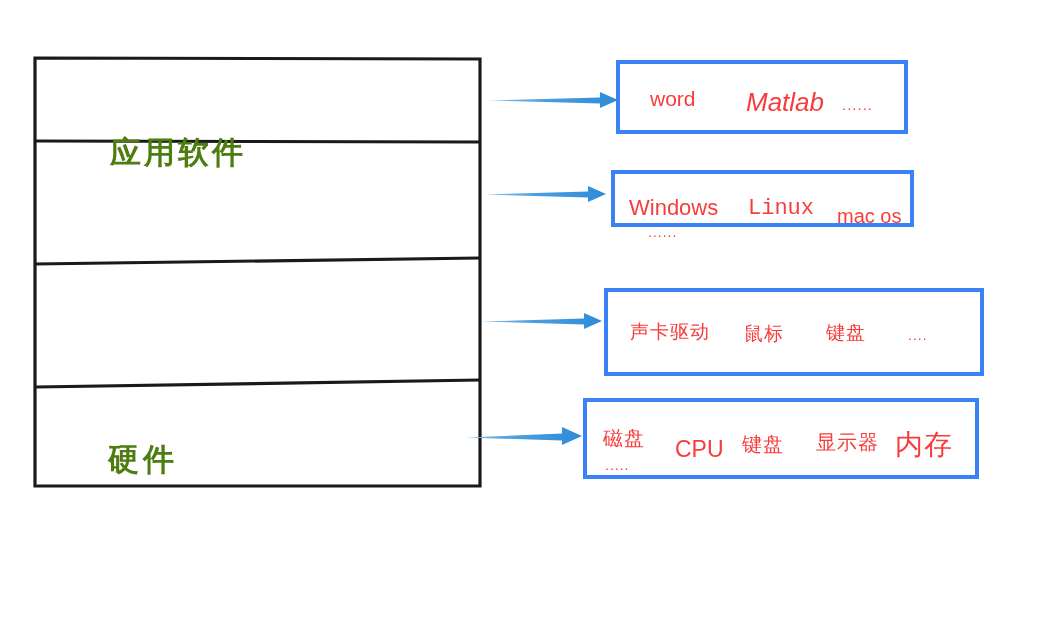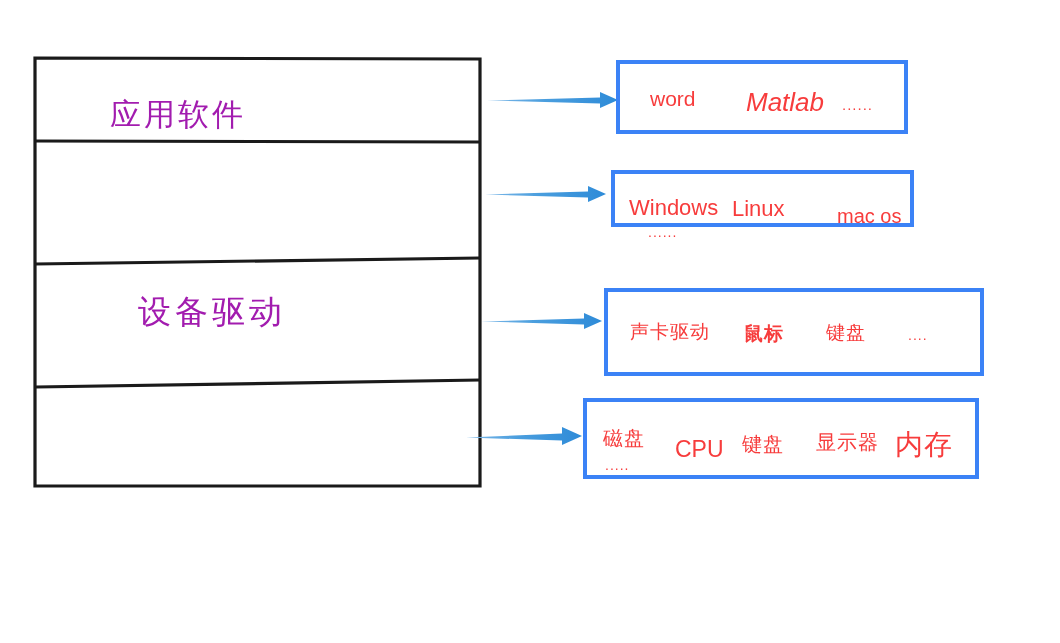--- a/index.html
+++ b/index.html
@@ -26,25 +26,26 @@
   .stack {
     position: absolute;
     left: 34px;
     top: 58px;
     width: 446px;
     height: 428px;
   }
 
   .layer-label {
     position: absolute;
-    color: #a21caf;
+    color: #4d7c0f;
     font-family: "DejaVu Serif", "Liberation Serif", serif;
-    font-weight: 400;
+    font-weight: 700;
     white-space: nowrap;
     letter-spacing: 2px;
+    margin-top: 38px;
   }
 
   .lbl-app      { left: 76px;  top: 36px;  font-size: 31px; letter-spacing: 3px; }
   .lbl-os       { left: 114px; top: 124px; font-size: 33px; letter-spacing: 3px; }
   .lbl-driver   { left: 104px; top: 232px; font-size: 33px; letter-spacing: 4px; }
   .lbl-hardware { left: 74px;  top: 343px; font-size: 31px; letter-spacing: 4px; }
 
   
   .redbox {
     position: absolute;
@@ -67,27 +68,27 @@
     font-family: "DejaVu Sans", "Liberation Sans", sans-serif;
   }
 
   
   .i-word   { left: 30px;  top: 23px; font-size: 21px; }
   .i-matlab { left: 126px; top: 23px; font-size: 26px; font-style: italic; }
   .i-dots1  { left: 222px; top: 32px; font-size: 15px; letter-spacing: 1px; }
 
   
   .i-windows { left: 14px;  top: 21px; font-size: 22px; }
-  .i-linux   { left: 117px; top: 22px; font-size: 22px; }
+  .i-linux   { left: 133px; top: 22px; font-size: 22px; font-family: Liberation Mono, monospace; }
   .i-macos   { left: 222px; top: 31px; font-size: 20px; text-align: right; }
   .i-dots2   { left: 33px;  top: 50px; font-size: 14px; letter-spacing: 1px; }
 
   
   .i-sound  { left: 22px;  top: 27px; font-size: 19px; letter-spacing: 1px; }
-  .i-mouse  { left: 136px; top: 29px; font-size: 19px; letter-spacing: 1px; font-weight: bold; }
+  .i-mouse  { left: 136px; top: 29px; font-size: 19px; letter-spacing: 1px; }
   .i-kb3    { left: 218px; top: 28px; font-size: 19px; letter-spacing: 1px; }
   .i-dots3  { left: 300px; top: 35px; font-size: 14px; letter-spacing: 1px; }
 
   
   .i-disk   { left: 16px;  top: 23px; font-size: 20px; letter-spacing: 1px; }
   .i-cpu    { left: 88px;  top: 34px; font-size: 23px; }
   .i-kb4    { left: 155px; top: 29px; font-size: 20px; letter-spacing: 1px; }
   .i-screen { left: 229px; top: 27px; font-size: 20px; letter-spacing: 1px; }
   .i-mem    { left: 308px; top: 24px; font-size: 28px; letter-spacing: 1px; }
   .i-dots4  { left: 18px;  top: 55px; font-size: 14px; letter-spacing: 1px; }
@@ -127,22 +128,22 @@
   </g>
   <g>
     <path d="M 466,437.5 L 562,433.5 L 562,427 L 582,436 L 562,445 L 562,440.5 Z" fill="url(#arrowGrad)"></path>
   </g>
 </svg>
 
 <div class="stack">
   <div class="layer-label lbl-app">应用软件</div>
 
 
-  <div class="layer-label lbl-driver">设备驱动</div>
 
+  <div class="layer-label lbl-hardware">硬件</div>
 </div>
 
 <div class="redbox rb1">
   <span class="item i-word">word</span>
   <span class="item i-matlab">Matlab</span>
   <span class="item i-dots1">......</span>
 </div>
 
 <div class="redbox rb2">
   <span class="item i-windows">Windows</span>

